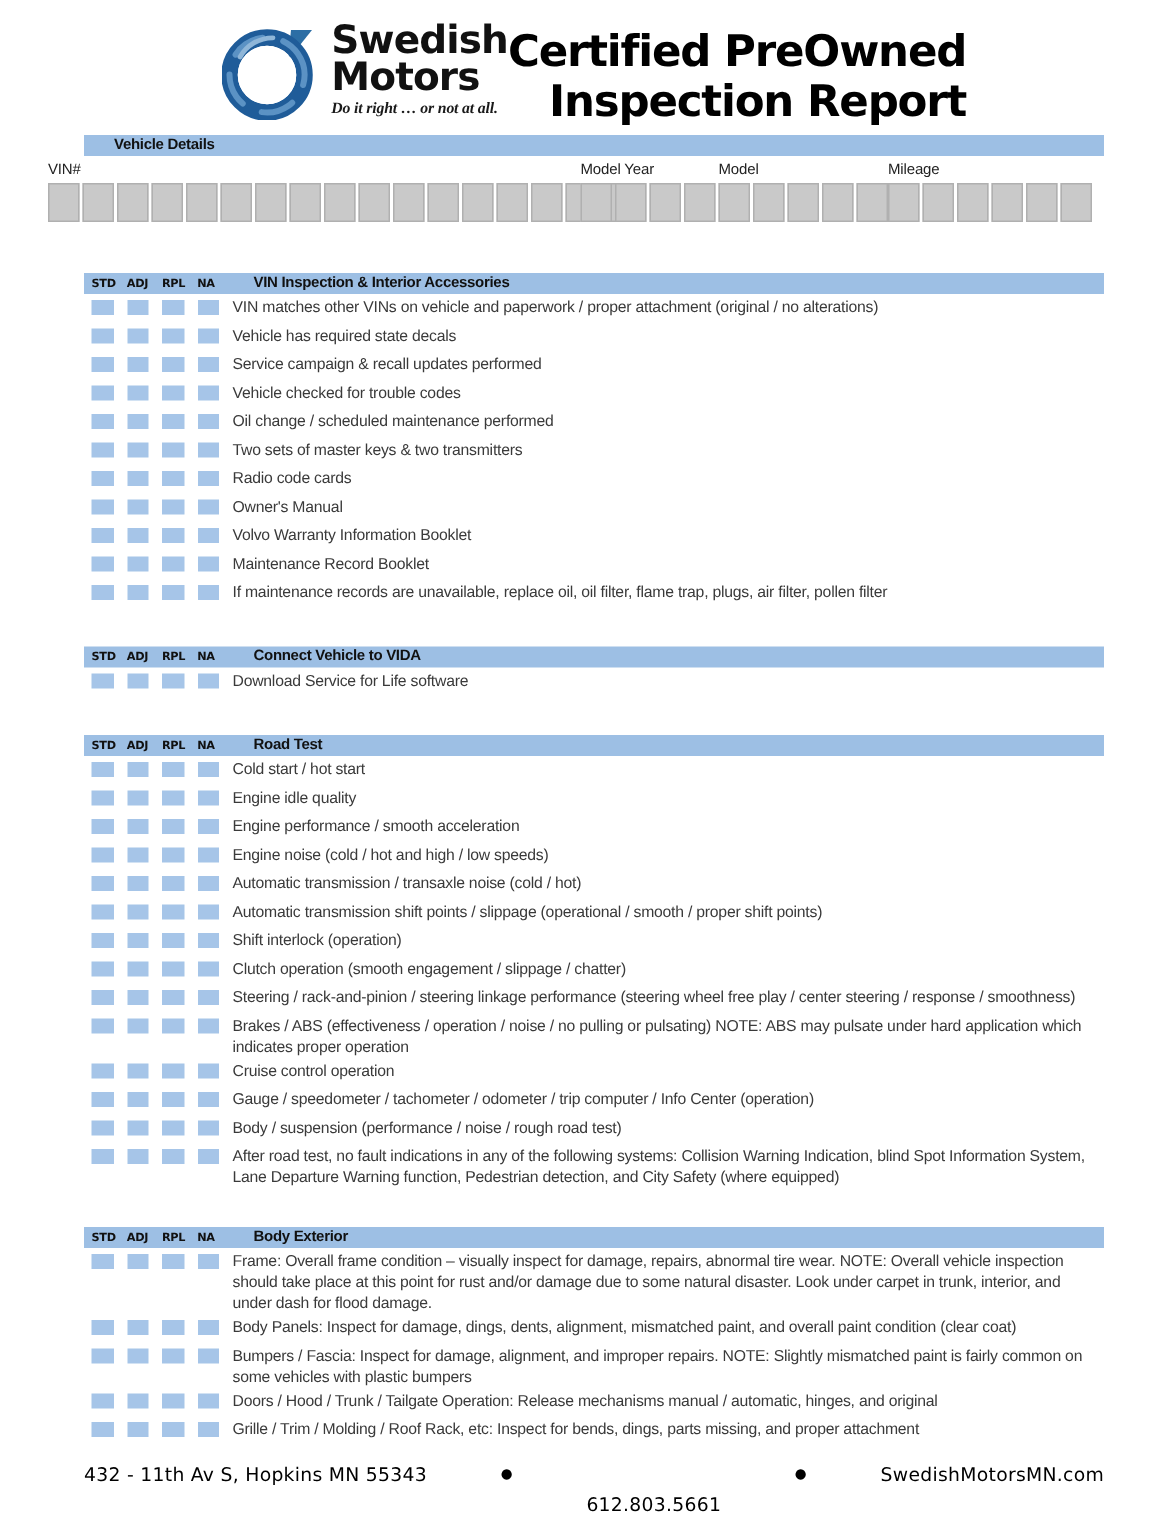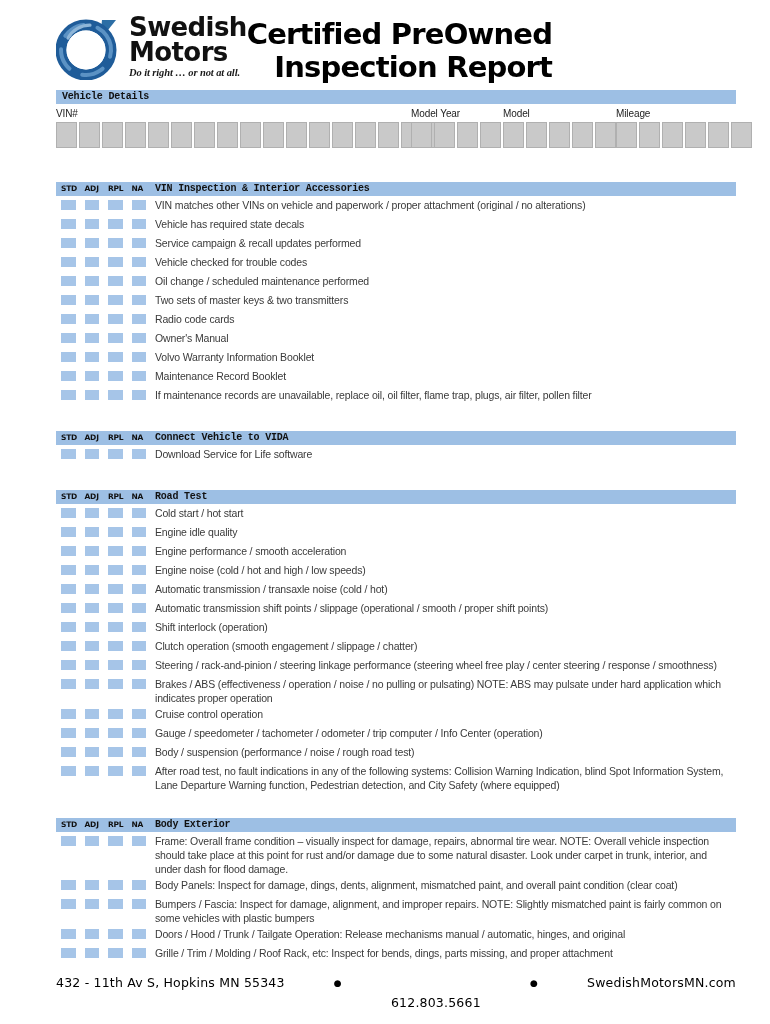--- a/index.html
+++ b/index.html
@@ -21,21 +21,21 @@
     height: 1024px;
     box-sizing: border-box;
     padding: 0;
     position: relative;
   }
 
   
   .header {
     display: flex;
     align-items: flex-start;
-    justify-content: flex-start;
+    justify-content: center;
     padding: 14px 34px 0 56px;
     height: 90px;
     box-sizing: border-box;
   }
   .brand {
     display: flex;
     align-items: flex-start;
     gap: 9px;
   }
   .logo-mark {
@@ -81,26 +81,27 @@
   
   .band {
     background: #9dbfe4;
     height: 14px;
     margin: 0 34px 0 56px;
     display: flex;
     align-items: center;
     box-sizing: border-box;
   }
   .band-title {
-    font-family: Liberation Mono, monospace;
+    font-family: Liberation Sans, sans-serif;
     font-weight: bold;
     font-size: 10px;
     line-height: 10px;
     color: #111111;
     letter-spacing: -0.2px;
+    margin-left: 14px;
   }
   .band-simple .band-title {
     padding-left: 6px;
   }
   .col-heads {
     width: 99px;
     flex: 0 0 99px;
     display: flex;
     align-items: center;
     padding-left: 5px;
@@ -112,21 +113,21 @@
     font-size: 7.5px;
     line-height: 8px;
     color: #111111;
     width: 24px;
     text-align: left;
     letter-spacing: -0.2px;
   }
 
   
   .vd-body {
-    margin: 0 34px 0 56px;
+    margin: 0 34px 0 32px;
     padding-top: 4px;
     position: relative;
     height: 52px;
   }
   .vd-group {
     position: absolute;
     top: 4px;
   }
   .vd-label {
     font-size: 10px;

